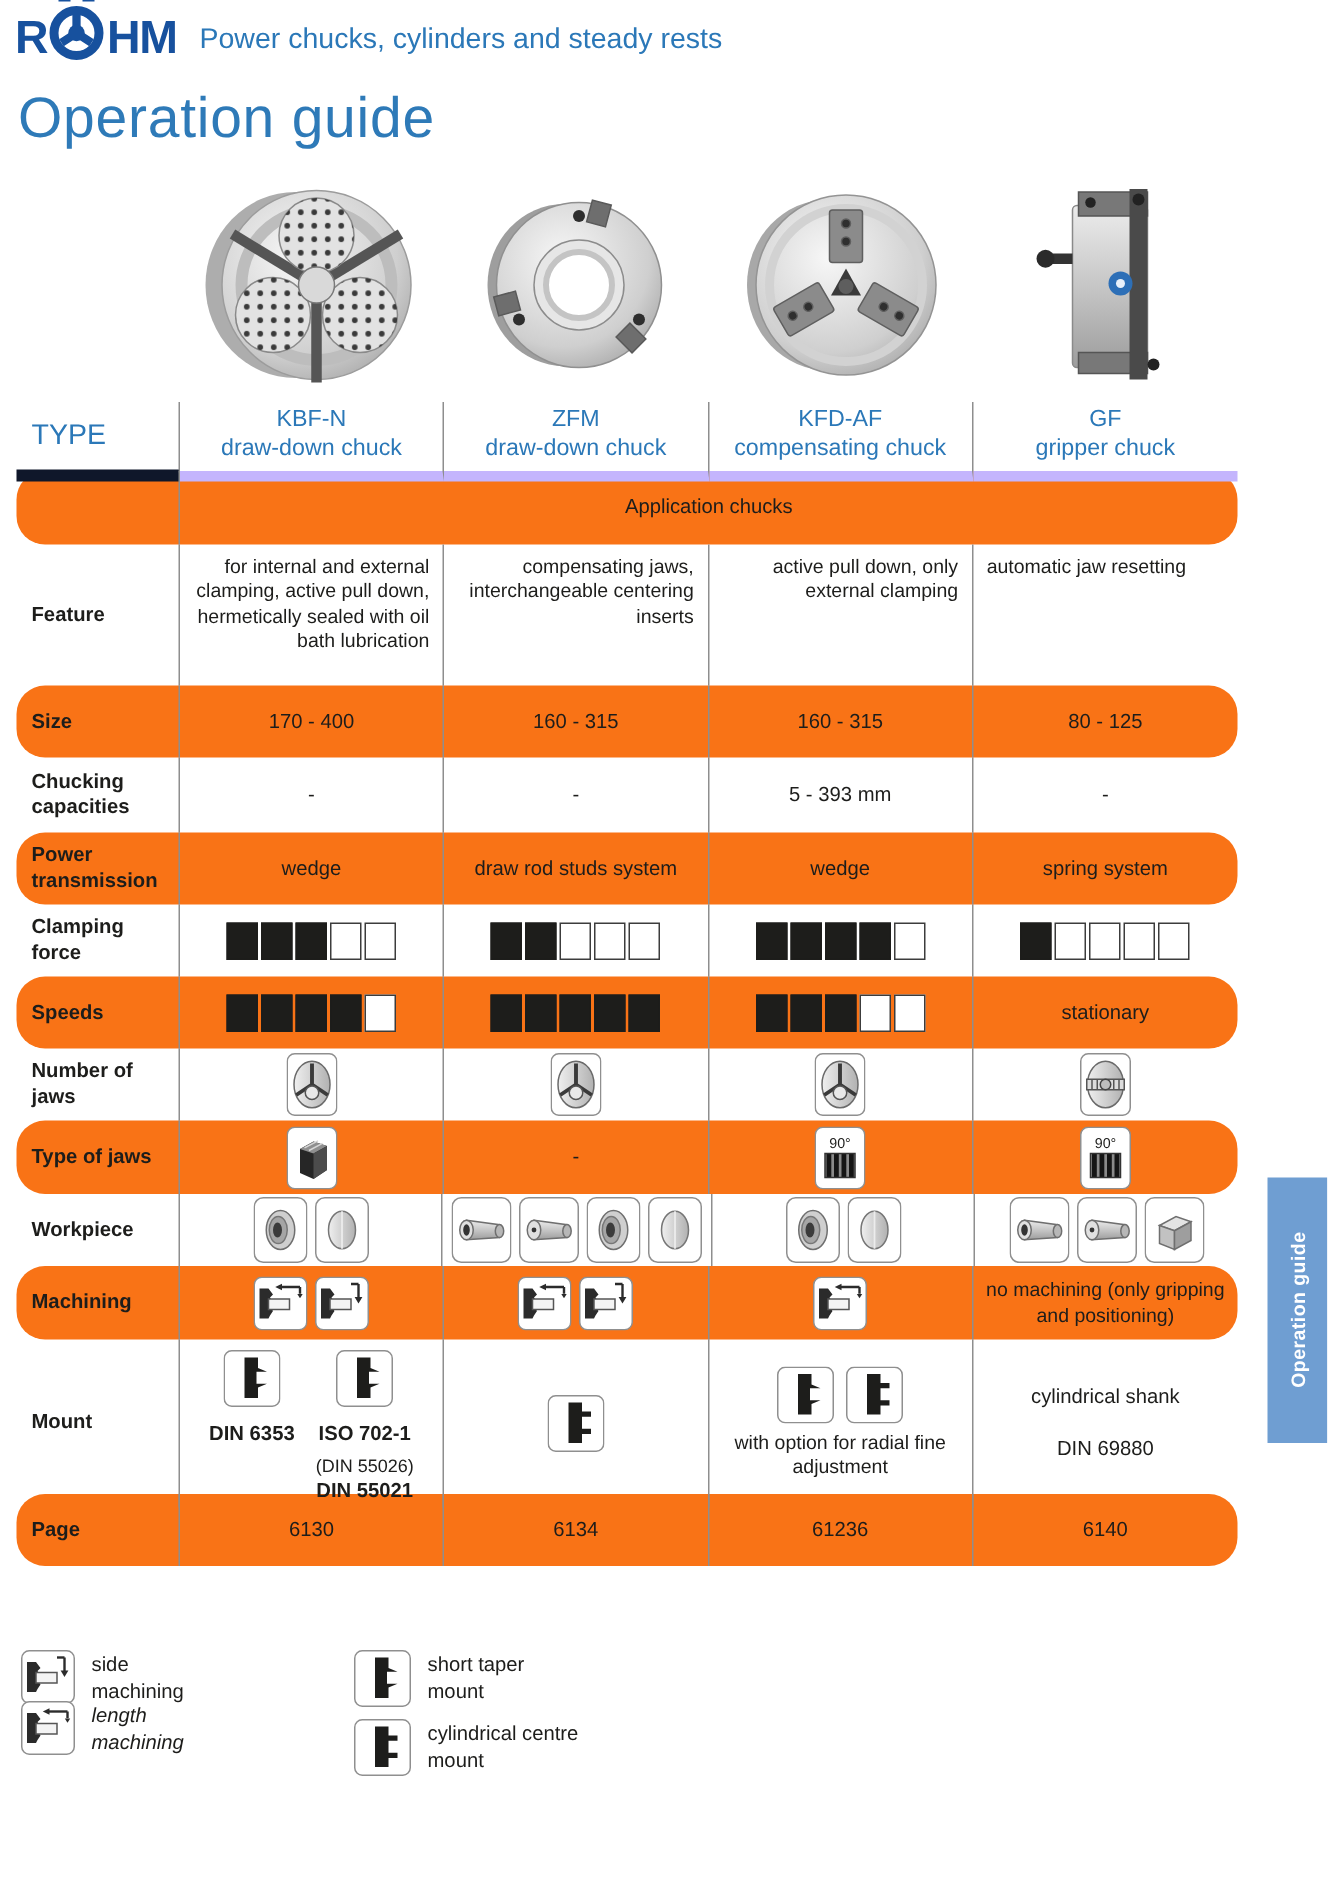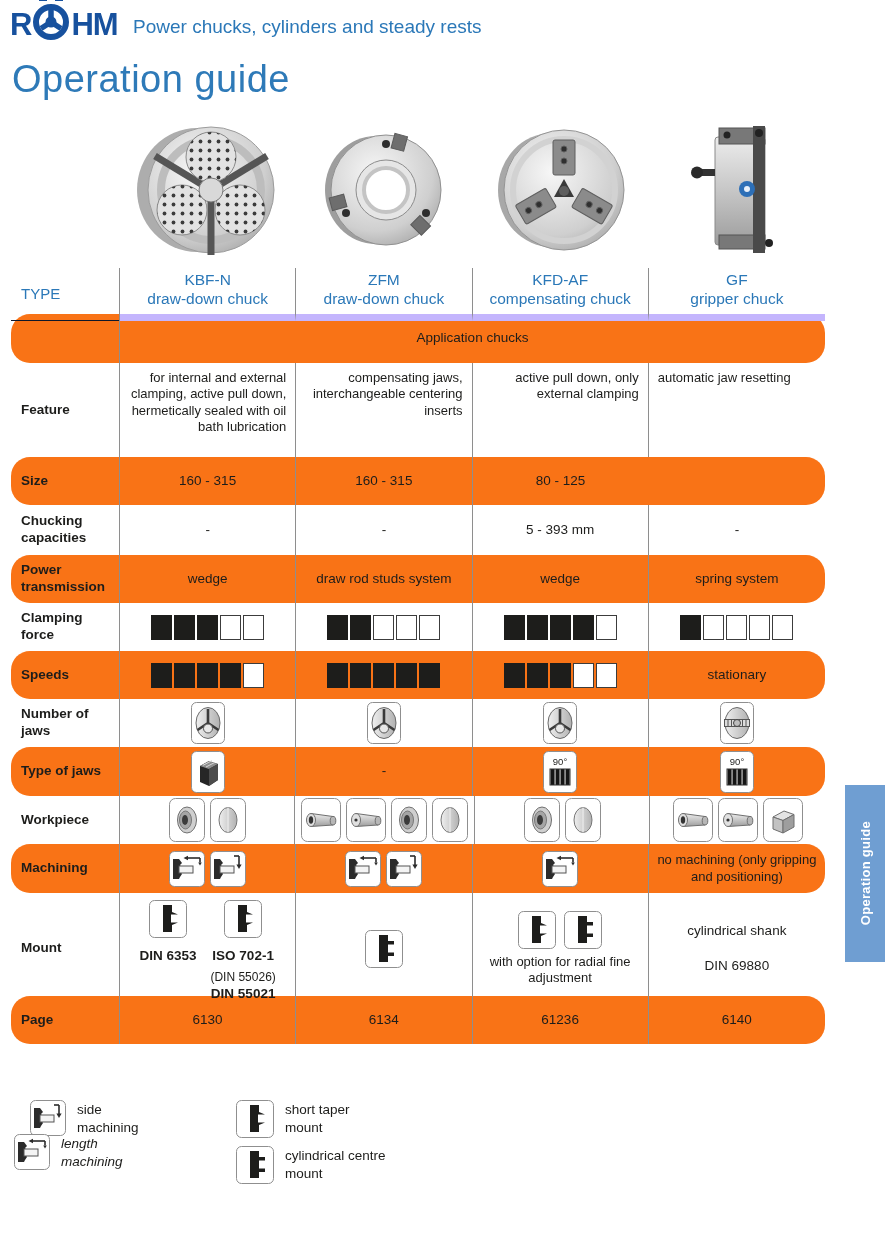--- a/index.html
+++ b/index.html
@@ -22,21 +22,21 @@
   .tbl{position:absolute;left:11px;top:268px;width:814px;}
   .row{display:grid;grid-template-columns:109px repeat(4,1fr);}
   .band{background:#f97316;border-radius:19px;}
   .cell{border-right:1px solid #8e8e8e;box-sizing:border-box;display:flex;
         align-items:center;justify-content:center;text-align:center;
         font-size:13.5px;line-height:1.25;padding:2px 6px;}
   .cell:last-child{border-right:none;}
   .lbl{justify-content:flex-start;text-align:left;font-weight:bold;padding-left:10px;}
   .th{flex-direction:column;justify-content:flex-end;padding-bottom:5px;
       color:#2b78b8;font-size:15.5px;border-bottom:7px solid #c4b5fd;}
-  .type{color:#2b78b8;font-size:15px;font-weight:400;border-bottom:1px solid #0f172a;}
+  .type{color:#2b78b8;font-size:19px;font-weight:400;border-bottom:8px solid #0f172a;}
   .merged{grid-column:2/6;}
   .feat{align-items:flex-start;justify-content:flex-start;text-align:right;
         padding:7px 9px;font-size:13px;}
   .icons-cell{gap:5px;}
   .sq{display:inline-block;width:19px;height:23px;background:#fff;
       border:1px solid #3c3c3c;margin:0 1px;}
   .sq.fill{background:#1d1d1b;border-color:#1d1d1b;}
   .mount-cell{align-items:flex-start;padding-top:7px;gap:14px;}
   .mgroup{display:flex;flex-direction:column;align-items:center;}
   .mcap{margin-top:5px;font-weight:bold;font-size:13.5px;}
@@ -46,21 +46,21 @@
   .micons{display:flex;gap:8px;}
   
   .side-tab{position:absolute;right:0;top:785px;width:40px;height:177px;background:#6f9ed2;
             display:flex;align-items:center;justify-content:center;}
   .side-tab span{writing-mode:vertical-rl;transform:rotate(180deg);color:#fff;
                  font-weight:bold;font-size:13px;letter-spacing:.3px;}
   
   .legend{position:absolute;left:14px;top:1098px;width:560px;height:110px;}
   .litem{position:absolute;display:flex;gap:11px;align-items:flex-start;}
   .ltext{font-size:13.5px;line-height:1.32;padding-top:1px;}
-  .li0{left:16px;top:2px;} .li1{left:0;top:36px;font-style:italic;} .li2{left:222px;top:2px;} .li3{left:222px;top:48px;}
+  .li0{left:0;top:2px;} .li1{left:0;top:36px;font-style:italic;} .li2{left:222px;top:2px;} .li3{left:222px;top:48px;}
   svg text{font-family:"Liberation Sans",sans-serif;}
 </style>
 </head>
 <body>
 
 <svg width="0" height="0" style="position:absolute" aria-hidden="true">
   <defs>
     <radialGradient id="gRad" cx="40%" cy="35%" r="75%">
       <stop offset="0" stop-color="#f7f7f7"></stop>
         <stop offset="0.7" stop-color="#cfcfcf"></stop>
@@ -213,20 +213,21 @@
     <div class="row" style="height:94px">
       <div class="cell lbl">Feature</div>
       <div class="cell feat">for internal and external clamping, active pull down, hermetically sealed with oil bath lubrication</div>
       <div class="cell feat">compensating jaws, interchangeable centering inserts</div>
       <div class="cell feat">active pull down, only external clamping</div>
       <div class="cell feat">automatic jaw resetting</div>
     </div>
 
     <div class="row band" style="height:48px">
       <div class="cell lbl">Size</div>
+      <div class="cell">170 - 400</div>
       <div class="cell">160 - 315</div>
       <div class="cell">160 - 315</div>
       <div class="cell">80 - 125</div>
     </div>
 
     <div class="row" style="height:50px">
       <div class="cell lbl">Chucking capacities</div>
       <div class="cell">-</div>
       <div class="cell">-</div>
       <div class="cell">5 - 393 mm</div>

